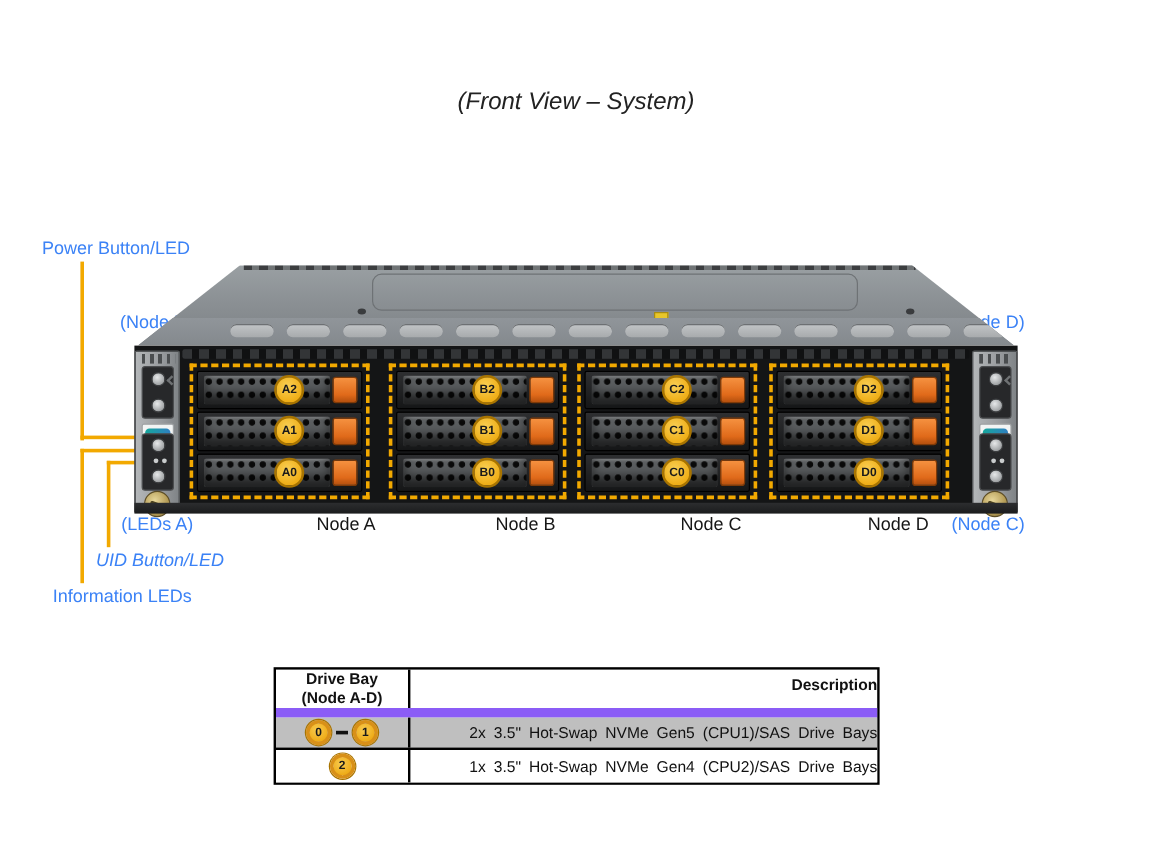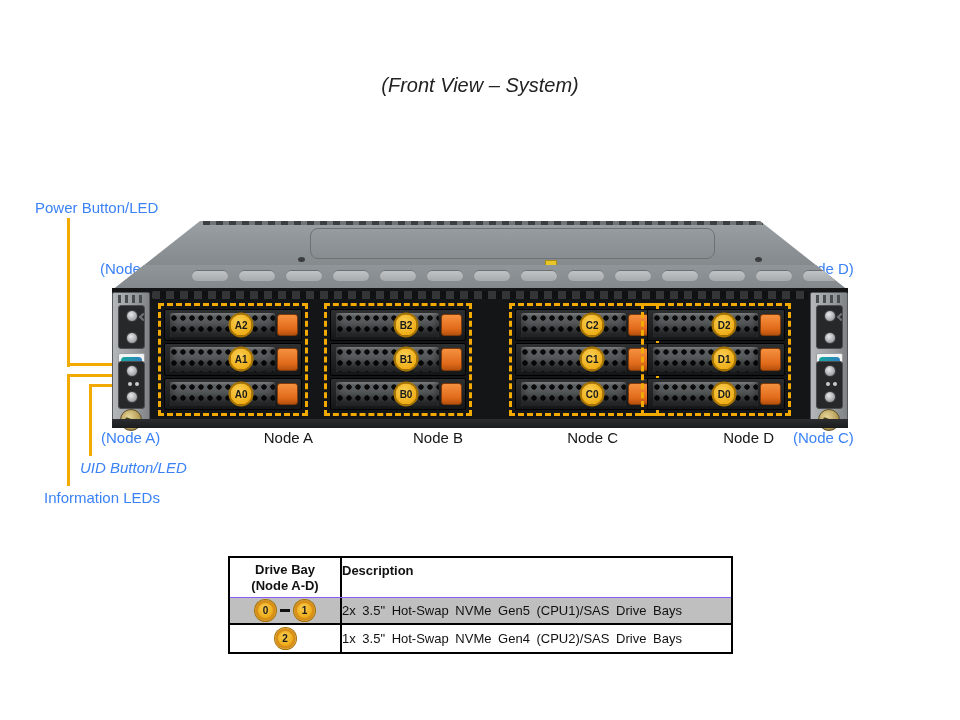--- a/index.html
+++ b/index.html
@@ -118,22 +118,22 @@
 
   .node-label { position:absolute; top:429px; width:110px; text-align:right;
     font-size:15px; color:#161616; }
 
   
   .bay-table { position:absolute; left:228px; top:556px; width:505px;
     border:2px solid #000; background:#fff; }
   .t-row { display:flex; }
   .t-c1 { width:112px; border-right:2px solid #000; display:flex;
     align-items:center; justify-content:center; }
-  .t-c2 { flex:1; display:flex; align-items:center; justify-content:flex-start;border-radius:14px; }
-  .t-header { height:40px; border-bottom:1px solid #8b5cf6; }
+  .t-c2 { flex:1; display:flex; align-items:center; justify-content:flex-end;border-radius:14px; }
+  .t-header { height:40px; border-bottom:8px solid #8b5cf6; }
   .t-header .t-c1 { flex-direction:column; font-weight:bold; font-size:13px; line-height:16px; }
   .t-header .t-c2 { font-weight:bold; font-size:13px; align-items:flex-start; padding-top:5px; }
   .t-r1 { height:27px; background:#BFBFBF; border-bottom:2px solid #000; }
   .t-r2 { height:27px; background:#fff; }
   .t-desc { font-size:13px; word-spacing:3px; color:#111; }
   .bay-badge {
     width:21px; height:21px; border-radius:50%;
     background:radial-gradient(circle at 42% 35%,#f8cb50,#eeac18 72%);
     border:3px solid #d89018; box-shadow:0 0 0 1px #a87400;
     display:flex; align-items:center; justify-content:center;
@@ -148,21 +148,21 @@
 <div id="page">
 
   <div class="abs title" style="left:0;top:74px;width:960px;text-align:center;">(Front View – System)</div>
 
   <div class="abs lbl" style="left:35px;top:199px;">Power Button/LED</div>
   <div class="abs lbl" style="left:80px;top:459px;font-style:italic;">UID Button/LED</div>
   <div class="abs lbl" style="left:44px;top:489px;">Information LEDs</div>
 
   <div class="abs lbl" style="left:100px;top:260px;">(Node B)</div>
   <div class="abs lbl" style="left:793px;top:260px;">(Node D)</div>
-  <div class="abs lbl" style="left:101px;top:429px;">(Node A)</div>
+  <div class="abs lbl" style="left:101px;top:429px;">(LEDs A)</div>
   <div class="abs lbl" style="left:793px;top:429px;">(Node C)</div>
 
   <div class="callout" style="left:67px;top:218px;width:3px;height:149px;"></div>
   <div class="callout" style="left:67px;top:363px;width:63px;height:3px;"></div>
   <div class="callout" style="left:67px;top:374px;width:58px;height:3px;"></div>
   <div class="callout" style="left:67px;top:374px;width:3px;height:112px;"></div>
   <div class="callout" style="left:89px;top:384px;width:41px;height:3px;"></div>
   <div class="callout" style="left:89px;top:384px;width:3px;height:72px;"></div>
 
   <div>
@@ -224,21 +224,21 @@
           <div class="tray-face"></div>
           <div class="latch"></div>
           <div class="drive-badge">B1</div>
         </div>
         <div class="tray">
           <div class="tray-face"></div>
           <div class="latch"></div>
           <div class="drive-badge">B0</div>
         </div>
       </div>
-    <div class="node-box" style="left:509px;width:150px;">
+    <div class="node-box" style="left:481px;width:150px;">
         <div class="tray">
           <div class="tray-face"></div>
           <div class="latch"></div>
           <div class="drive-badge">C2</div>
         </div>
         <div class="tray">
           <div class="tray-face"></div>
           <div class="latch"></div>
           <div class="drive-badge">C1</div>
         </div>

